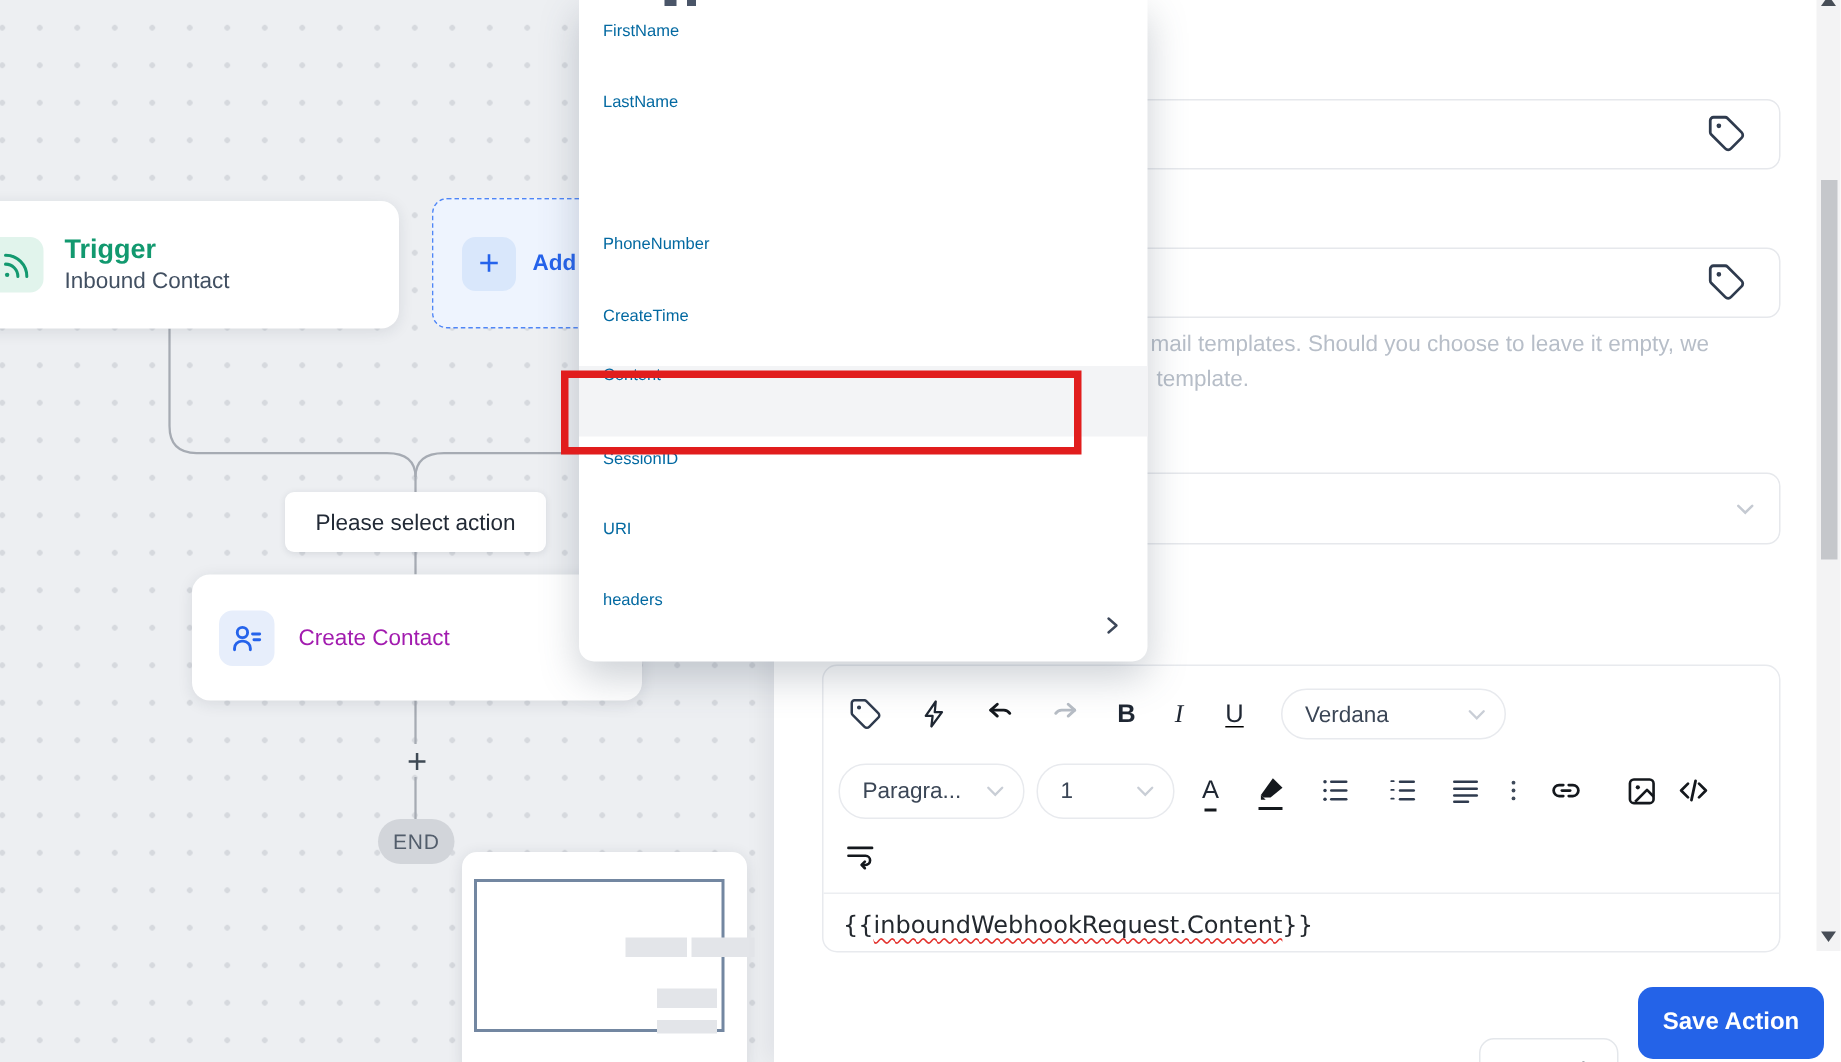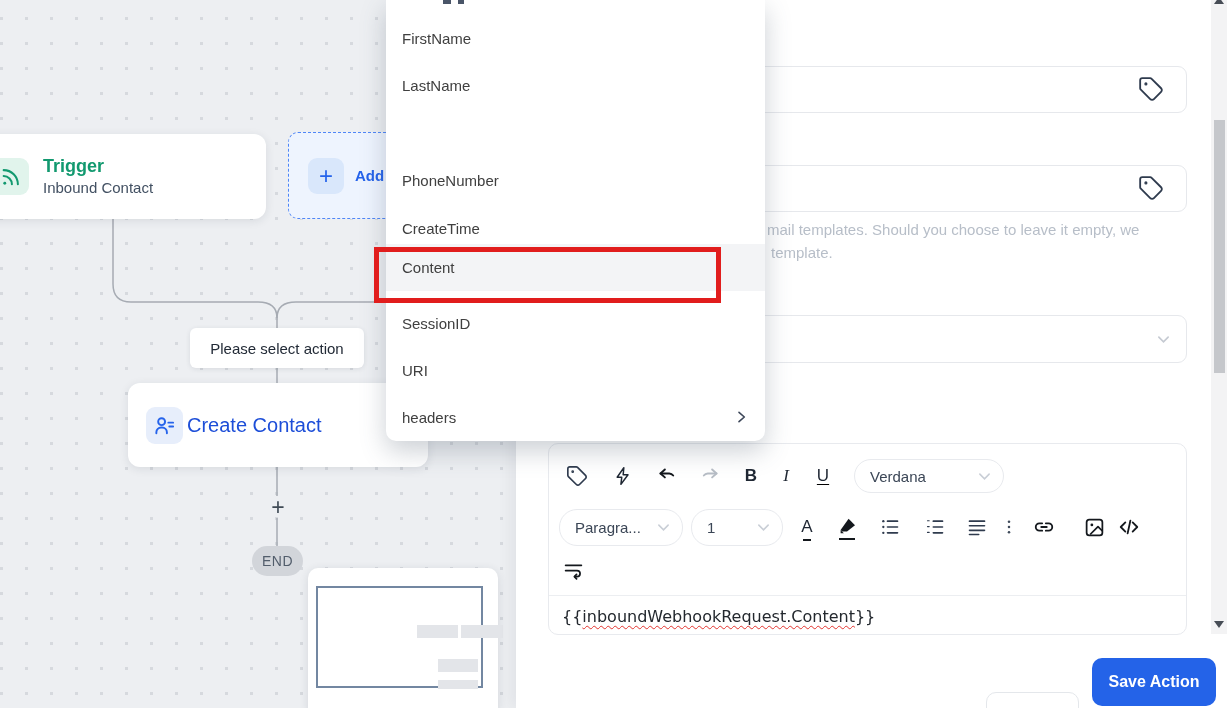--- a/index.html
+++ b/index.html
@@ -26,21 +26,21 @@
   #add-plus-sq { background:#d9e7fb; width:36px; height:36px; border-radius:9px;
     display:flex; align-items:center; justify-content:center; color:#2563eb; font-size:24px; font-weight:400; }
   #add-label { color:#2563eb; font-weight:700; font-size:15px; margin-left:11px; }
 
   #action-prompt { left:190px; top:328px; width:174px; height:40px; background:#fff; border-radius:6px;
     box-shadow:0 1px 5px rgba(30,41,59,.10); display:flex; align-items:center; justify-content:center;
     color:#222a36; font-size:15px; }
 
   #create-contact-node { left:128px; top:383px; width:300px; height:84px; padding-left:18px; }
   #contact-icon-sq { background:#e7eefb; }
-  #create-contact-label { color:#1d4ed8; font-size:20px; margin-left:4px; }
+  #create-contact-label { color:#a21caf; font-size:15px; margin-left:16px; }
 
   #plus-connector { left:268px; top:495px; width:20px; height:24px; color:#3f4a55; font-size:23px;
     font-weight:300; text-align:center; line-height:24px; }
 
   #end-pill { left:252px; top:546px; width:51px; height:30px; background:#d2d5da; border-radius:15px;
     color:#525d6b; font-size:14px; letter-spacing:.5px; display:flex; align-items:center; justify-content:center; }
 
   #preview-card { left:308px; top:568px; width:190px; height:150px; background:#fff; border-radius:10px;
     box-shadow:0 2px 10px rgba(30,41,59,.12); }
   #preview-frame { left:8px; top:18px; width:167px; height:102px; border:2px solid #7387a1; background:#fff; }
@@ -83,22 +83,22 @@
     text-decoration-thickness:1px; text-underline-offset:3px; }
 
   #cancel-btn { left:470px; top:659px; width:93px; height:46px; background:#fff; border:1px solid #e4e7eb;
     border-radius:10px; color:#28303e; font-size:16px; display:flex; align-items:center; justify-content:center; cursor:pointer;margin-top:33px; }
   #save-btn { left:576px; top:658px; width:124px; height:48px; background:#2463e8; border:none;
     border-radius:10px; color:#fff; font-size:16px; font-weight:700; display:flex; align-items:center; justify-content:center; cursor:pointer; }
 
   
   #dropdown { left:386px; top:0; width:379px; height:441px; background:#fff; z-index:50;
     border-radius:0 0 10px 10px; box-shadow:0 10px 26px rgba(71,85,105,.28); }
-  .dd-item { position:absolute; left:0; width:379px; height:47px; display:flex; align-items:center;
-    padding:0 16px; color:#404040; font-size:15px; cursor:pointer; }
+  .dd-item { position:absolute; left:0; width:379px; height:47px; display:flex; align-items:flex-start;
+    padding:0 16px; color:#0369a1; font-size:11px; cursor:pointer; }
   .dd-item.active { background:#f3f4f6; }
   .dd-remnant { position:absolute; top:0; height:4px; background:#4a5568; }
   #red-box { left:374px; top:247px; width:347px; height:56px; border:5px solid #e11d1d; z-index:60; pointer-events:none; }
 
   
   #scrollbar { left:1211px; top:0; width:16px; height:634px; background:#f3f3f4; z-index:70; }
   #scroll-thumb { left:2.5px; top:120px; width:11px; height:253px; background:#c5c7cb; }
   .sb-arrow { position:absolute; left:3px; width:0; height:0; border-left:5px solid transparent; border-right:5px solid transparent; }
   #sb-up { top:-3px; border-bottom:7px solid #474d56; }
   #sb-down { top:621px; border-top:7px solid #474d56; }

